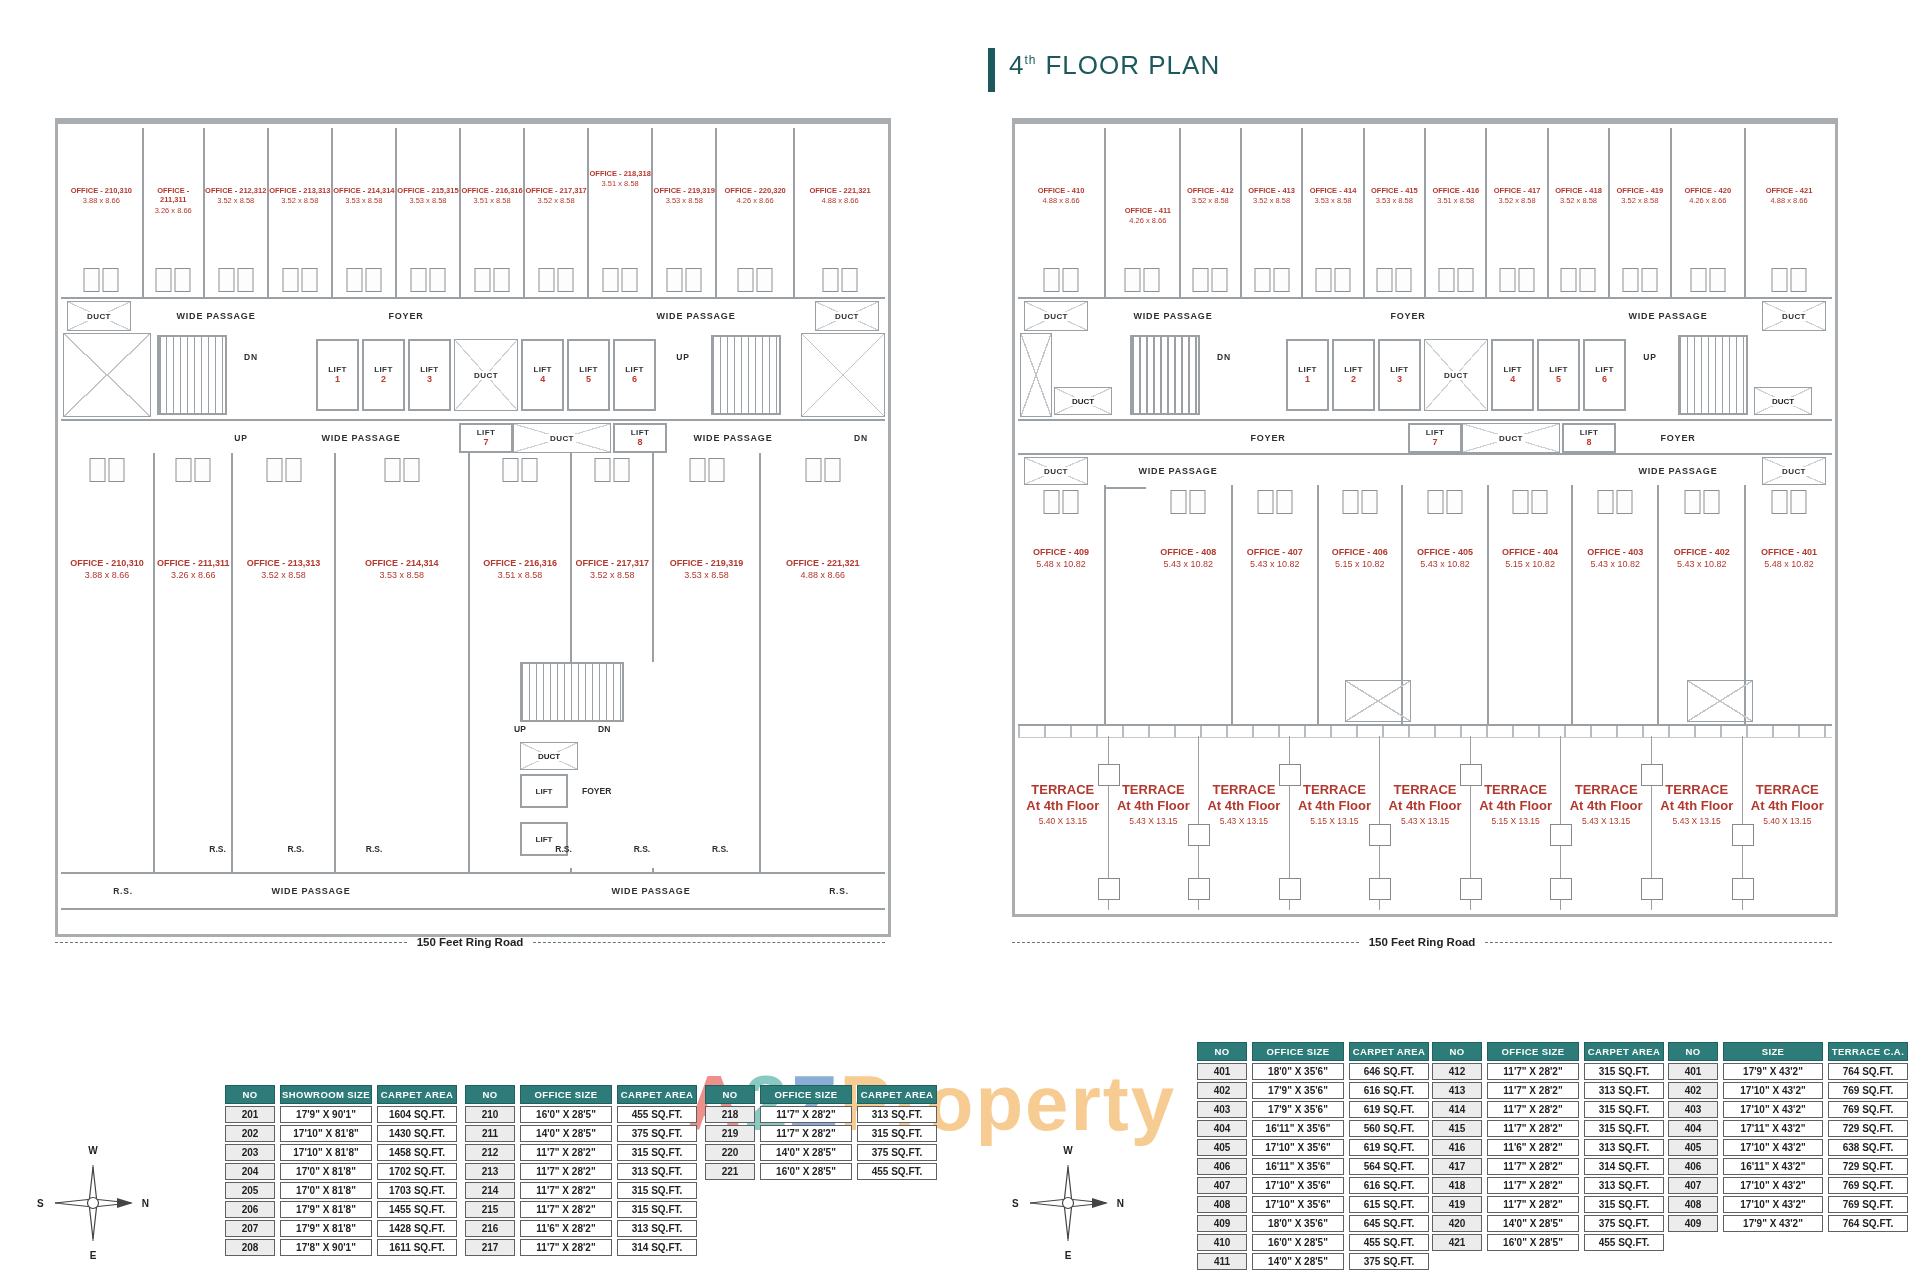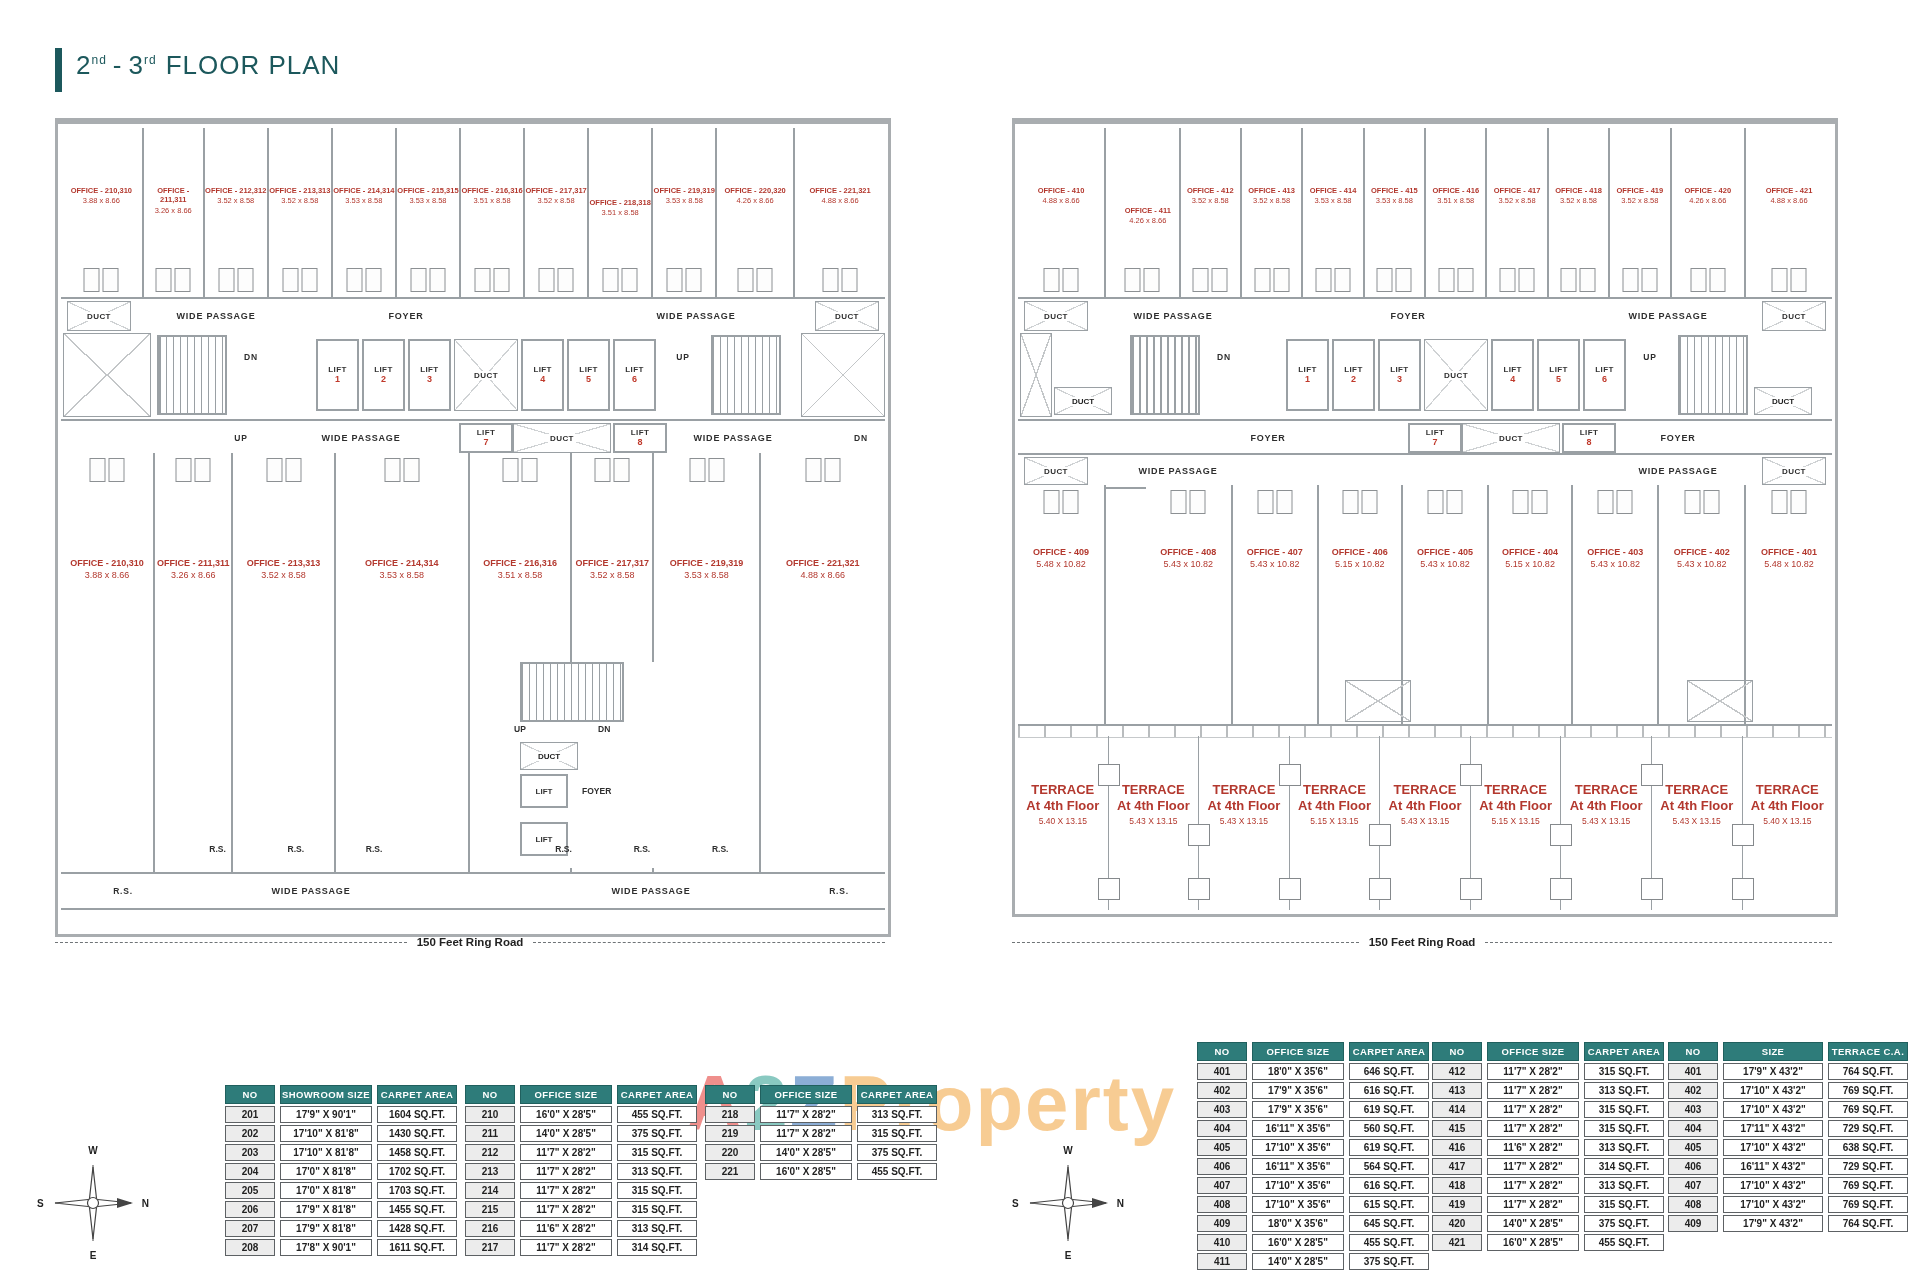--- a/index.html
+++ b/index.html
@@ -111,23 +111,23 @@
   .cw{top:0;left:50%;transform:translateX(-50%);}
   .ce{bottom:0;left:50%;transform:translateX(-50%);}
   .cs{left:2px;top:50%;transform:translateY(-50%);}
   .cn{right:2px;top:50%;transform:translateY(-50%);}
 </style>
 </head>
 <body>
 
 <div class="canvas">
 
-  <div class="ptitle" style="left:55px;top:48px;">
+  <div class="ptitle" style="left:988px;top:48px;">
     <i class="tbar"></i>
-    <h1><span>2</span><sup>nd</sup><span class="tsep">-</span><span>3</span><sup>rd</sup><span class="trest">FLOOR PLAN</span></h1>
+    <h1><span>4</span><sup>th</sup><span class="trest">FLOOR PLAN</span></h1>
   </div>
 
 
   <div class="plan" style="left:55px;top:118px;width:830px;height:810px;">
     <div class="ostrip" id="leftTop" style="top:4px;height:169px;">
         <div class="ocell" style="flex-grow: 1.3;">
           <div class="olabel" style="margin-top: 58px;">
             <div class="nm">OFFICE - 210,310</div>
             <div class="dm">3.88 x 8.66</div>
           </div>
@@ -200,21 +200,21 @@
           <div class="olabel" style="margin-top: 58px;">
             <div class="nm">OFFICE - 217,317</div>
             <div class="dm">3.52 x 8.58</div>
           </div>
           <div class="wc b">
             <i></i>
             <i></i>
           </div>
         </div>
         <div class="ocell" style="flex-grow: 1;">
-          <div class="olabel" style="margin-top: 70px; text-align: center;">
+          <div class="olabel" style="margin-top: 41px; text-align: center;">
             <div class="nm">OFFICE - 218,318</div>
             <div class="dm">3.51 x 8.58</div>
           </div>
           <div class="wc b">
             <i></i>
             <i></i>
           </div>
         </div>
         <div class="ocell" style="flex-grow: 1;">
           <div class="olabel" style="margin-top: 58px;">

